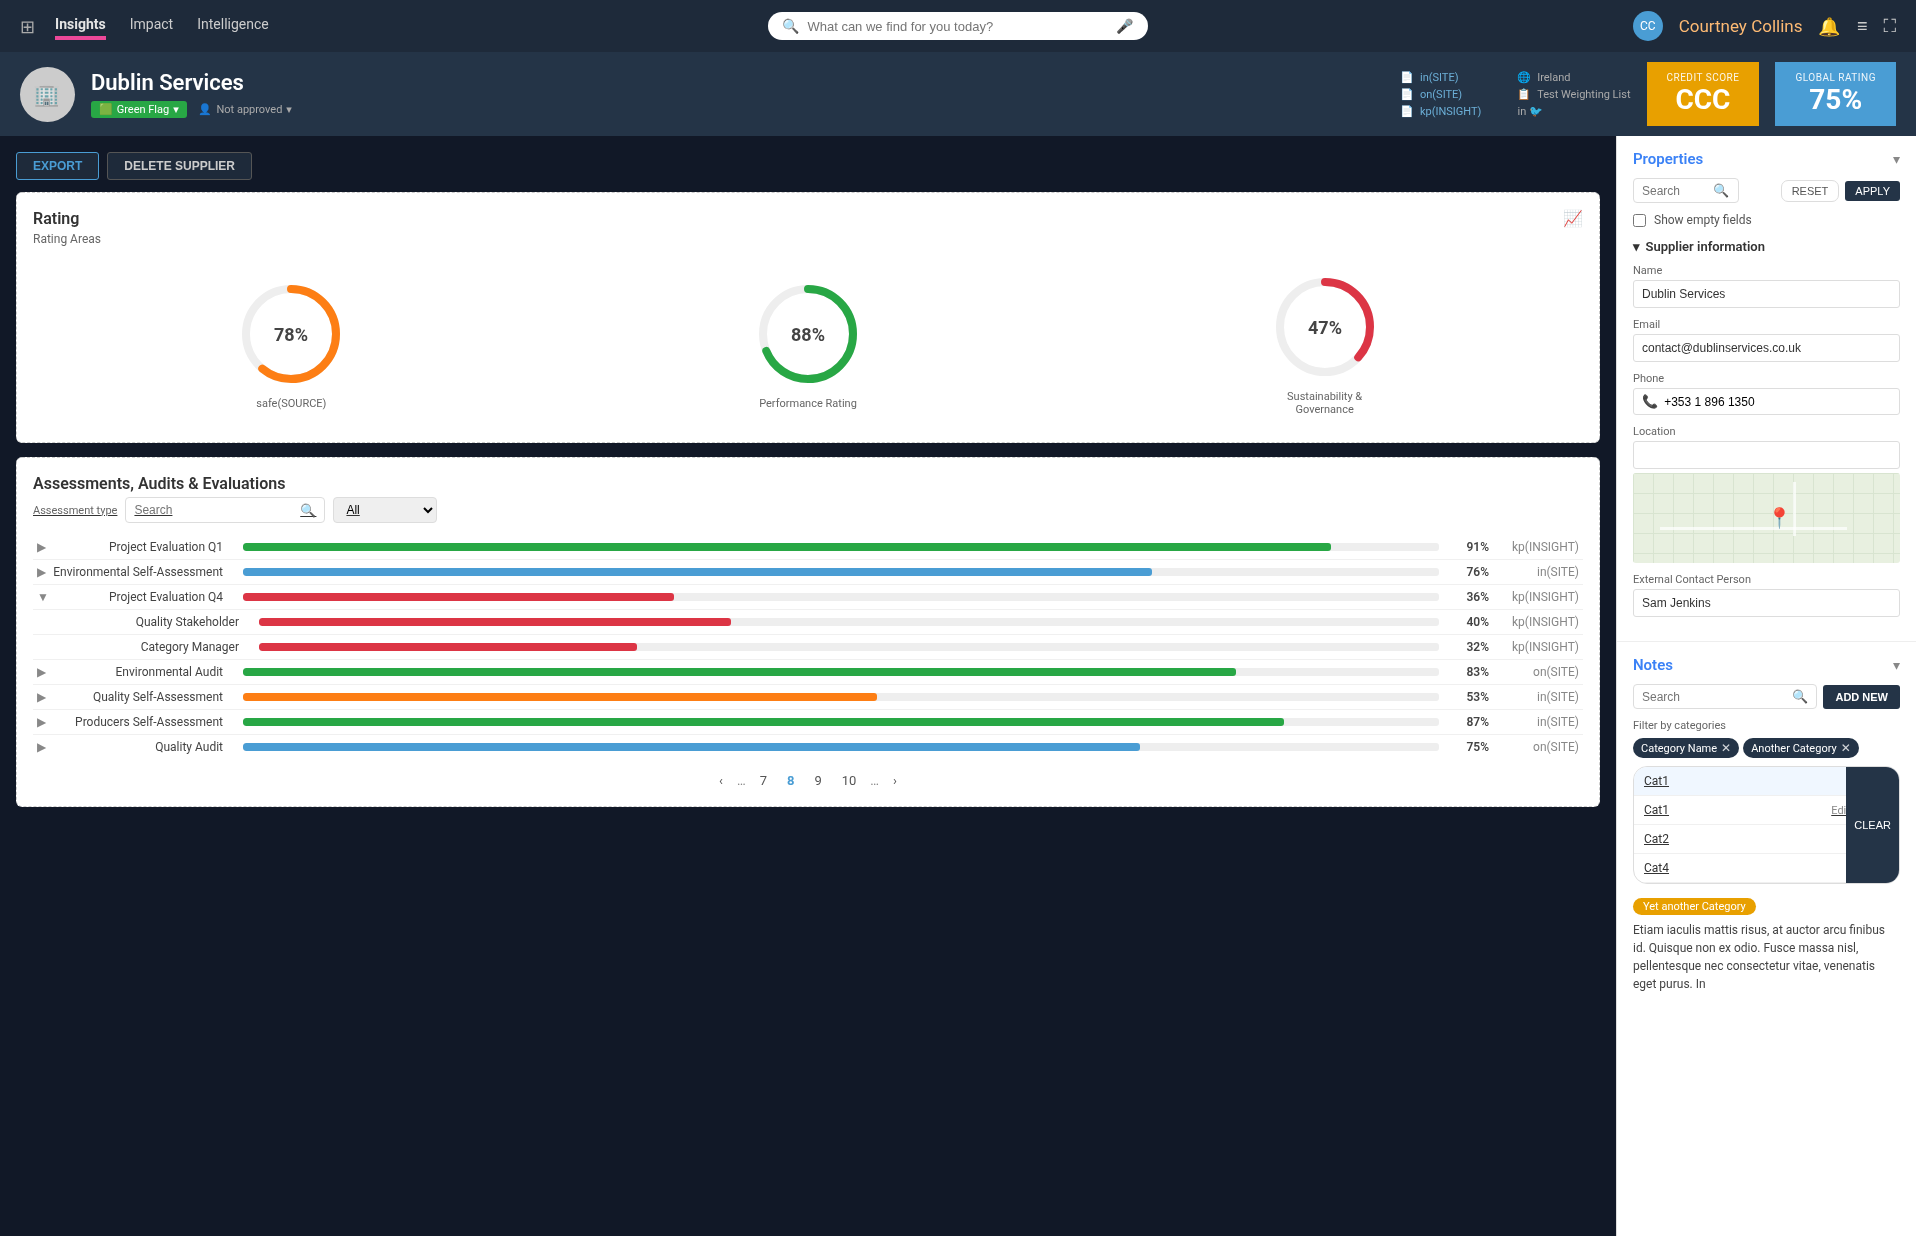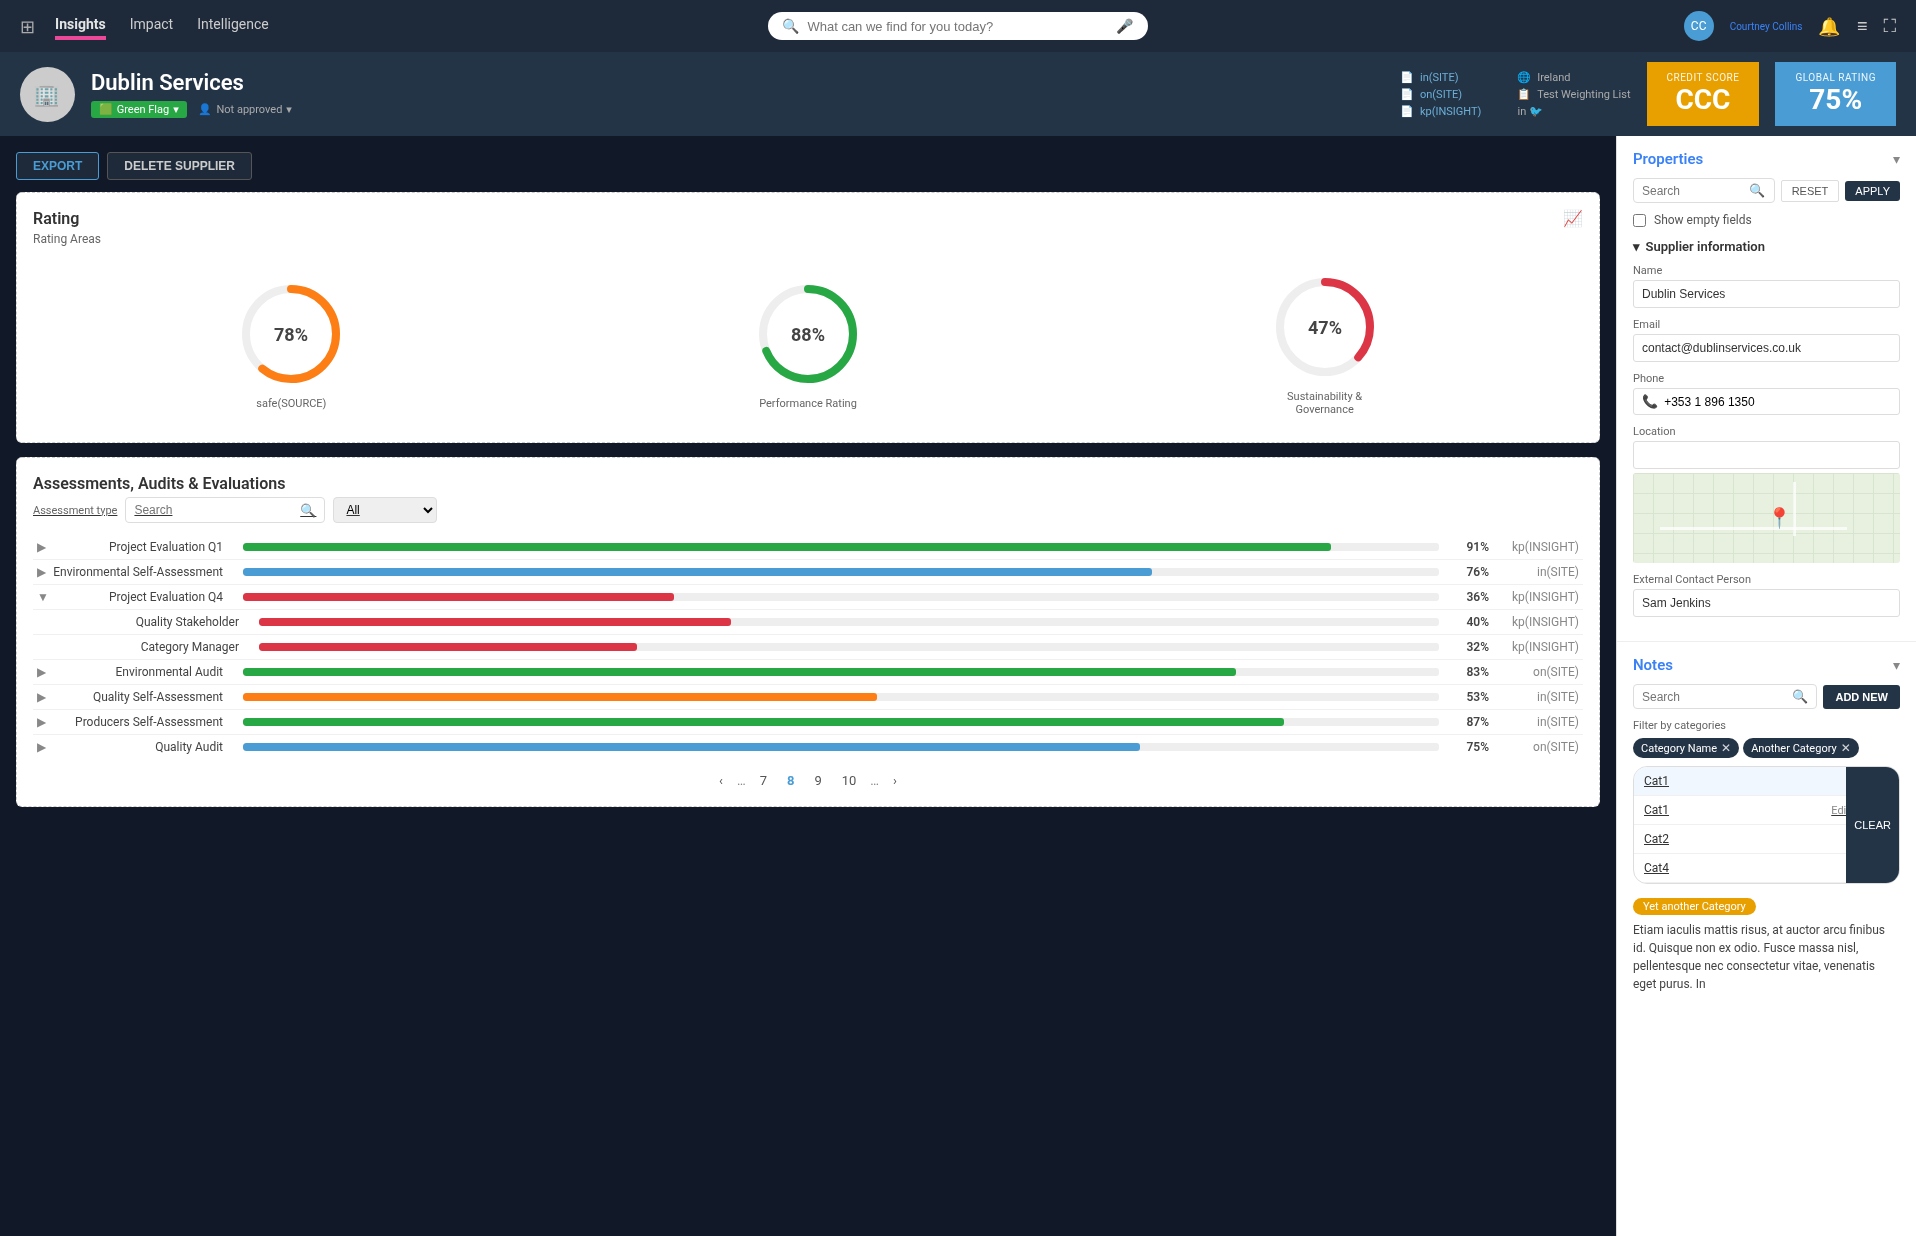--- a/index.html
+++ b/index.html
@@ -23,21 +23,21 @@
       position: absolute; left: 50%; transform: translateX(-50%);
       display: flex; align-items: center;
       background: #fff; border-radius: 24px; padding: 6px 14px;
       width: 380px;
     }
     .nav-search input { border: none; outline: none; font-size: 13px; width: 100%; color: #555; background: transparent; margin: 0 8px; }
     .search-icon-nav { color: #888; font-size: 14px; }
     .mic-icon { color: #888; font-size: 14px; }
     .nav-right { margin-left: auto; display: flex; align-items: center; gap: 16px; }
     .user-avatar-nav { width: 30px; height: 30px; background: #4a9dd4; border-radius: 50%; display: flex; align-items: center; justify-content: center; color: #fff; font-size: 12px; }
-    .user-name-nav { color: #3b82f6; font-size: 10px; }
+    .user-name-nav { color: #fdba74; font-size: 17px; }
     .nav-icon-btn { color: #ccc; font-size: 18px; cursor: pointer; }
 
     
     .supplier-header {
       background: #243447;
       display: flex;
       align-items: center;
       padding: 10px 20px;
       gap: 16px;
       min-height: 80px;
@@ -151,21 +151,21 @@
 
     
     .sidebar-section { padding: 14px 16px; border-bottom: 1px solid #eee; }
     .sidebar-section-header { display: flex; justify-content: space-between; align-items: center; margin-bottom: 10px; }
     .sidebar-section-title { font-size: 15px; font-weight: 600; color: #3b82f6; }
     .sidebar-collapse-btn { color: #888; cursor: pointer; font-size: 14px; }
 
     .props-toolbar { display: flex; gap: 6px; align-items: center; margin-bottom: 10px; }
     .props-search { flex: 1; display: flex; align-items: center; border: 1px solid #ddd; border-radius: 4px; padding: 4px 8px; }
     .props-search input { border: none; outline: none; font-size: 12px; width: 100%; }
-    .btn-reset { background: #fff; border: 1px solid #ddd; color: #555; padding: 4px 10px; border-radius: 2px; cursor: pointer; font-size: 11px; }
+    .btn-reset { background: #fff; border: 1px solid #ddd; color: #555; padding: 4px 10px; border-radius: 7px; cursor: pointer; font-size: 11px; margin-left: 36px; }
     .btn-apply { background: #243447; border: none; color: #fff; padding: 4px 10px; border-radius: 3px; cursor: pointer; font-size: 11px; }
 
     .show-empty-row { display: flex; align-items: center; gap: 8px; font-size: 12px; color: #555; margin-bottom: 12px; }
     .show-empty-row input[type="checkbox"] { cursor: pointer; }
 
     .sup-info-section { margin-top: 4px; }
     .sup-info-toggle { display: flex; align-items: center; gap: 6px; font-size: 13px; font-weight: 600; color: #333; margin-bottom: 10px; cursor: pointer; }
     .field-group { margin-bottom: 10px; }
     .field-label { font-size: 11px; color: #666; margin-bottom: 3px; }
     .field-input {

